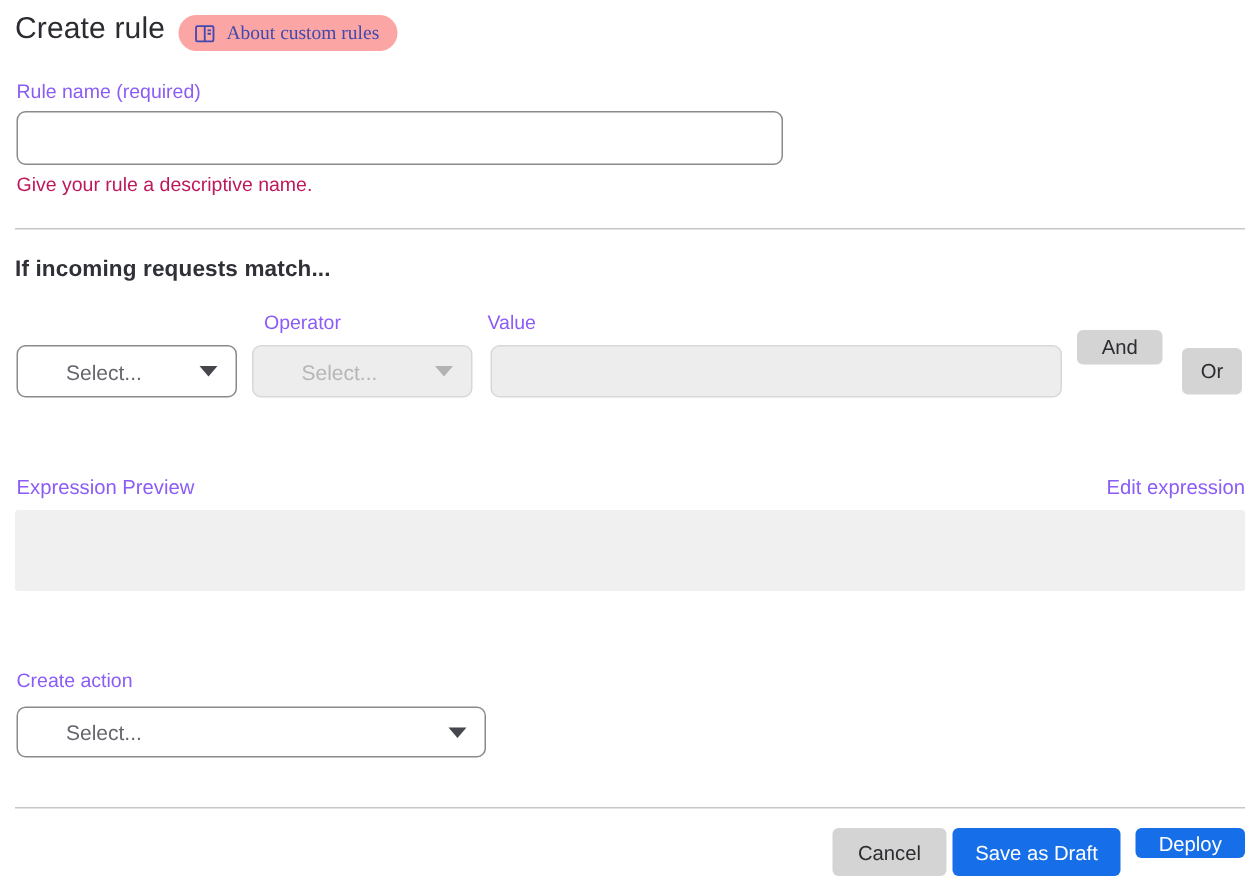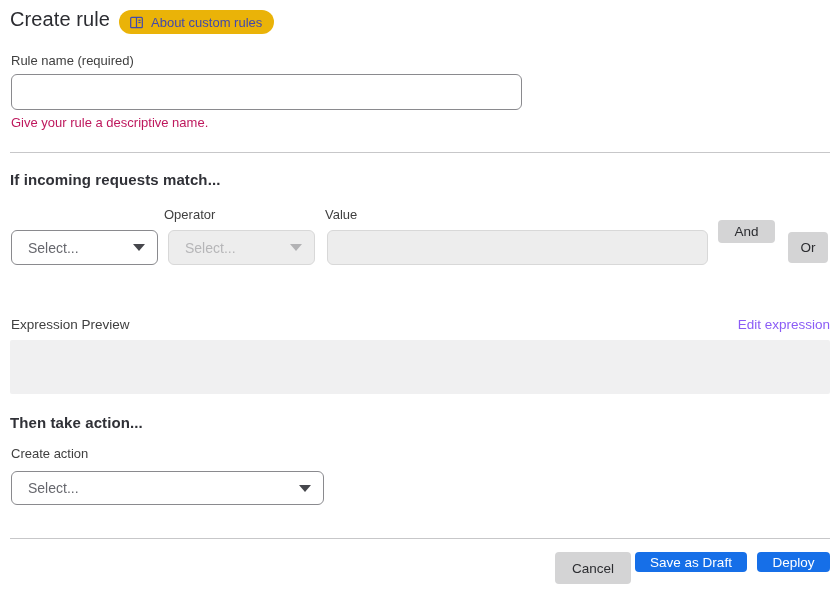--- a/index.html
+++ b/index.html
@@ -26,33 +26,34 @@
     color: #2b2c31;
     letter-spacing: 0.1px;
   }
   .badge {
     left: 119px; top: 10px;
     height: 24px;
     display: inline-flex;
     align-items: center;
     gap: 7px;
     padding: 0 12px 0 10px;
-    background: #eab308;
+    background: #fca5a5;
     color: #4149ad;
     border-radius: 12px;
     font-size: 13px;
     cursor: pointer;
     white-space: nowrap;
+    font-family: Liberation Serif, serif;
   }
   .badge svg { display: block; }
 
   
   .field-label {
     font-size: 13px;
-    color: #404040;
+    color: #8b5cf6;
     white-space: nowrap;
     text-align: center;
   }
   .helper-text {
     font-size: 13px;
     color: #be185d;
   }
 
   
   .text-input {
@@ -65,21 +66,21 @@
     padding: 0 12px;
     outline: none;
   }
   .select-box {
     display: flex;
     align-items: center;
     justify-content: space-between;
     border: 1px solid #8a8a8e;
     border-radius: 6px;
     background: #ffffff;
-    padding: 0 12px 0 16px;
+    padding: 0 12px 0 32px;
     font-size: 14px;
     color: #66676d;
     cursor: pointer;
   }
   .select-box .caret {
     width: 0; height: 0;
     border-left: 6px solid transparent;
     border-right: 6px solid transparent;
     border-top: 7px solid #46474c;
     flex: 0 0 auto;
@@ -158,21 +159,21 @@
 
   <label class="abs field-label" style="left:11px; top:53px;">Rule name (required)</label>
   <input class="abs text-input" style="left: 11px; top: 74px; width: 511px; height: 36px;" type="text" value="">
   <div class="abs helper-text" style="left:11px; top:115px;">Give your rule a descriptive name.</div>
 
   <div class="abs divider" style="top:152px;"></div>
 
   <h2 class="abs section-heading" style="left:10px; top:171px;">If incoming requests match...</h2>
 
   <label class="abs field-label" style="left:25px; top:207px;margin-top:28px;">Field</label>
-  <label class="abs field-label" style="left:164px; top:207px;">Operator</label>
+  <label class="abs field-label" style="left:176px; top:207px;">Operator</label>
   <label class="abs field-label" style="left:325px; top:207px;">Value</label>
 
   <div class="abs select-box" style="left:11px; top:230px; width:147px; height:35px;">
     <span>Select...</span>
     <span class="caret"></span>
   </div>
 
   <div class="abs select-box disabled" style="left:168px; top:230px; width:147px; height:35px;">
     <span>Select...</span>
     <span class="caret"></span>
@@ -180,27 +181,26 @@
 
   <div class="abs input-disabled" style="left:327px; top:230px; width:381px; height:35px;"></div>
 
   <button class="abs btn btn-gray" style="left:718px; top:220px; width:57px; height:23px;">And</button>
   <button class="abs btn btn-gray" style="left:788px; top:232px; width:40px; height:31px;">Or</button>
 
   <div class="abs field-label" style="left:11px; top:317px; font-size:13.5px;">Expression Preview</div>
   <a class="abs link" style="top:317px; right:9px;">Edit expression</a>
   <div class="abs preview-box"></div>
 
-  <h2 class="abs section-heading" style="left:10px; top:414px;">Then take action...</h2>
   <label class="abs field-label" style="left:11px; top:446px;">Create action</label>
 
   <div class="abs select-box" style="left:11px; top:471px; width:313px; height:34px;">
     <span>Select...</span>
     <span class="caret"></span>
   </div>
 
   <div class="abs divider" style="top:538px;"></div>
 
   <button class="abs btn btn-gray" style="left:555px; top:552px; width:76px; height:32px;">Cancel</button>
-  <button class="abs btn btn-blue" style="left:635px; top:552px; width:112px; height:20px;">Save as Draft</button>
+  <button class="abs btn btn-blue" style="left:635px; top:552px; width:112px; height:32px;">Save as Draft</button>
   <button class="abs btn btn-blue" style="left:757px; top:552px; width:73px; height:20px;">Deploy</button>
 
 </div>
 
 </body></html>

